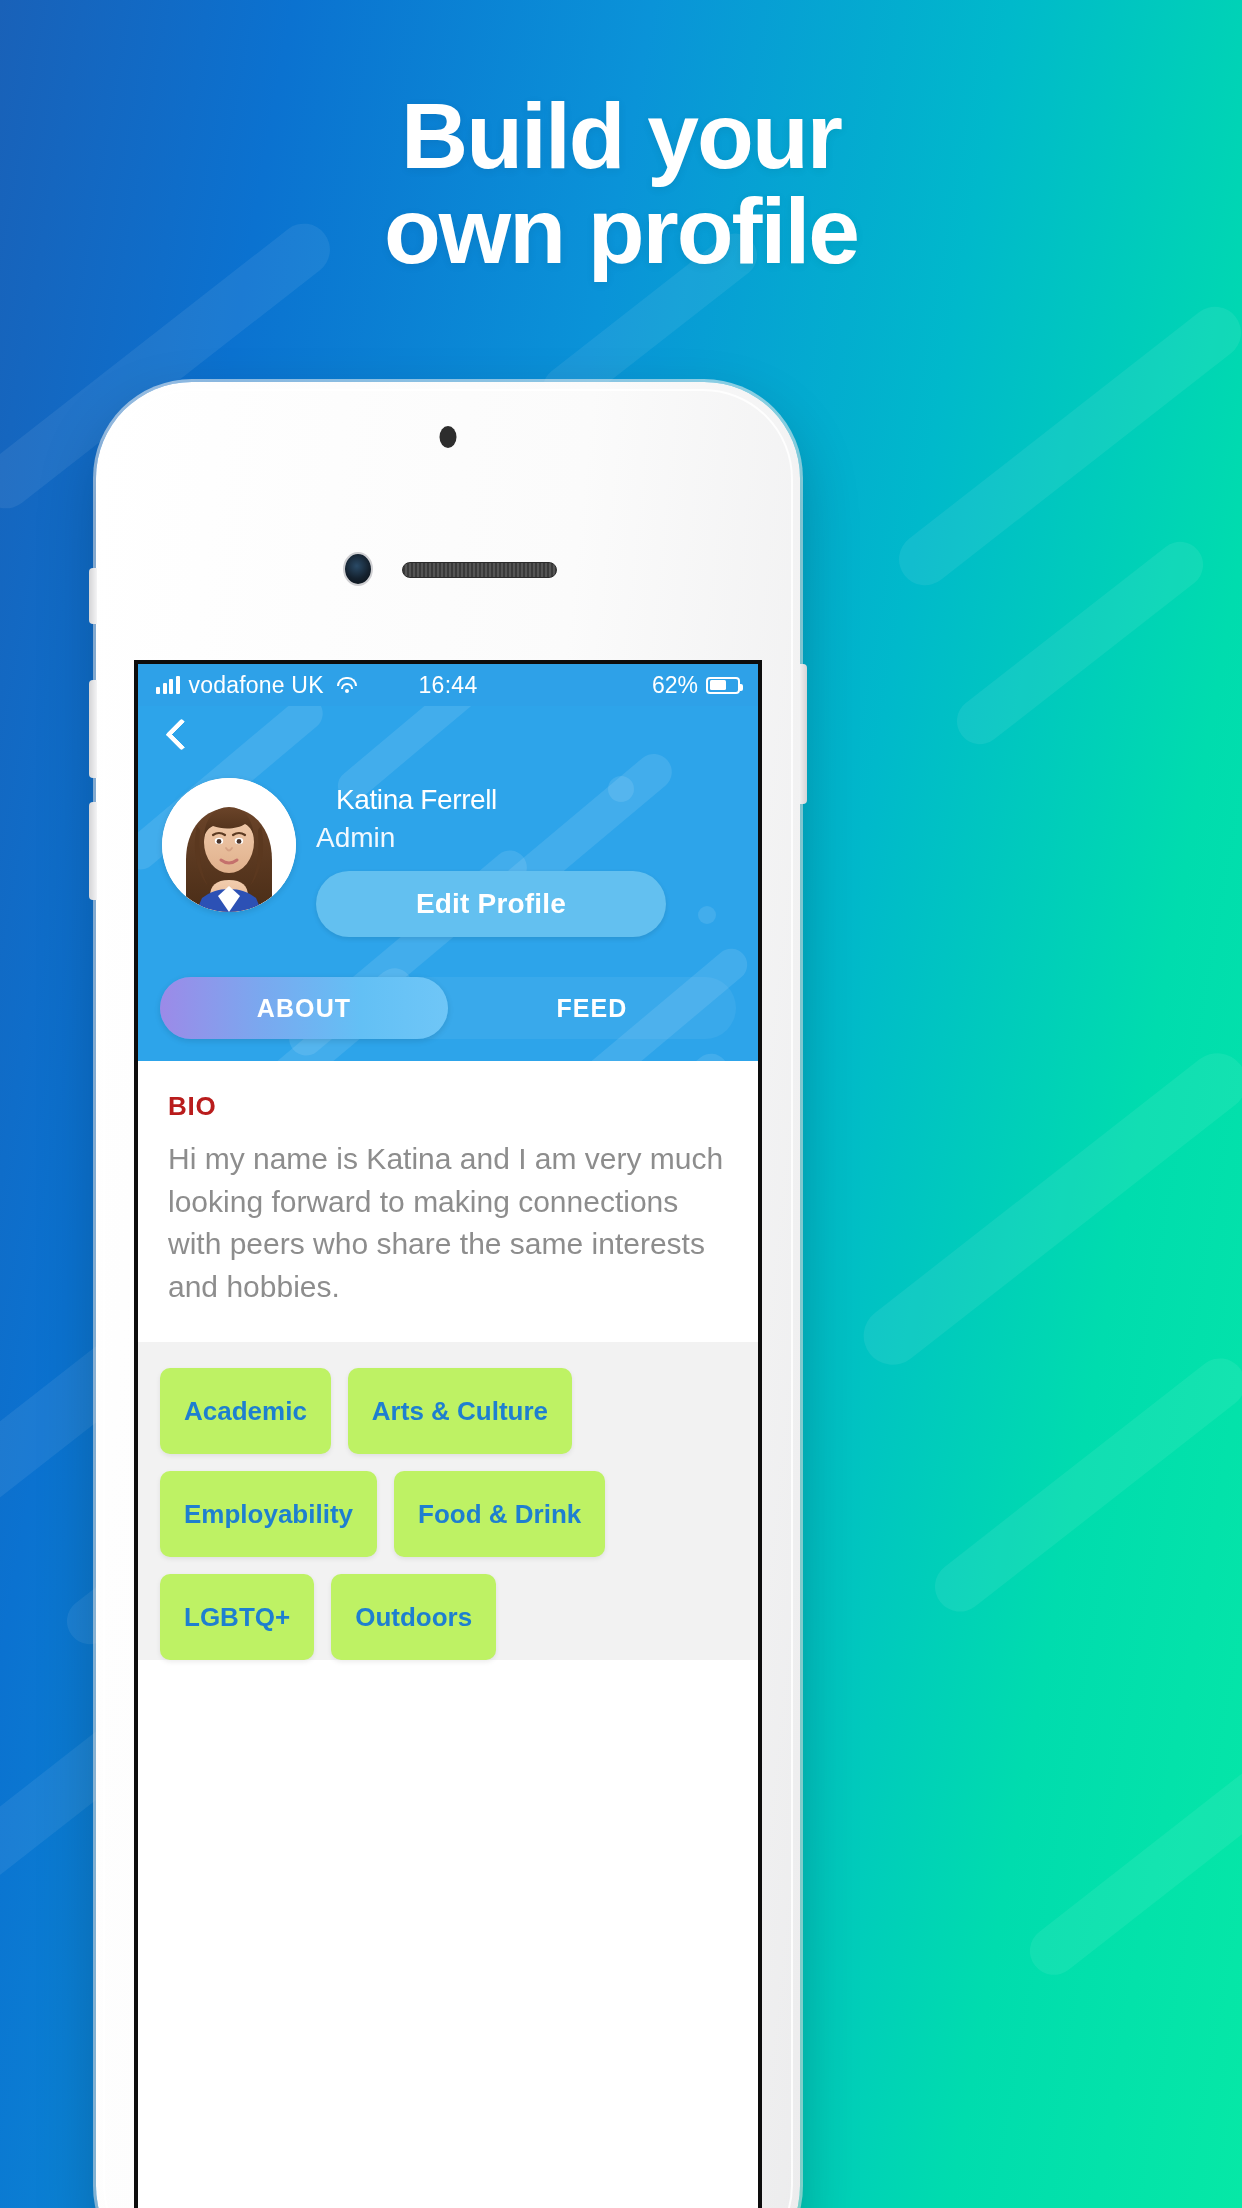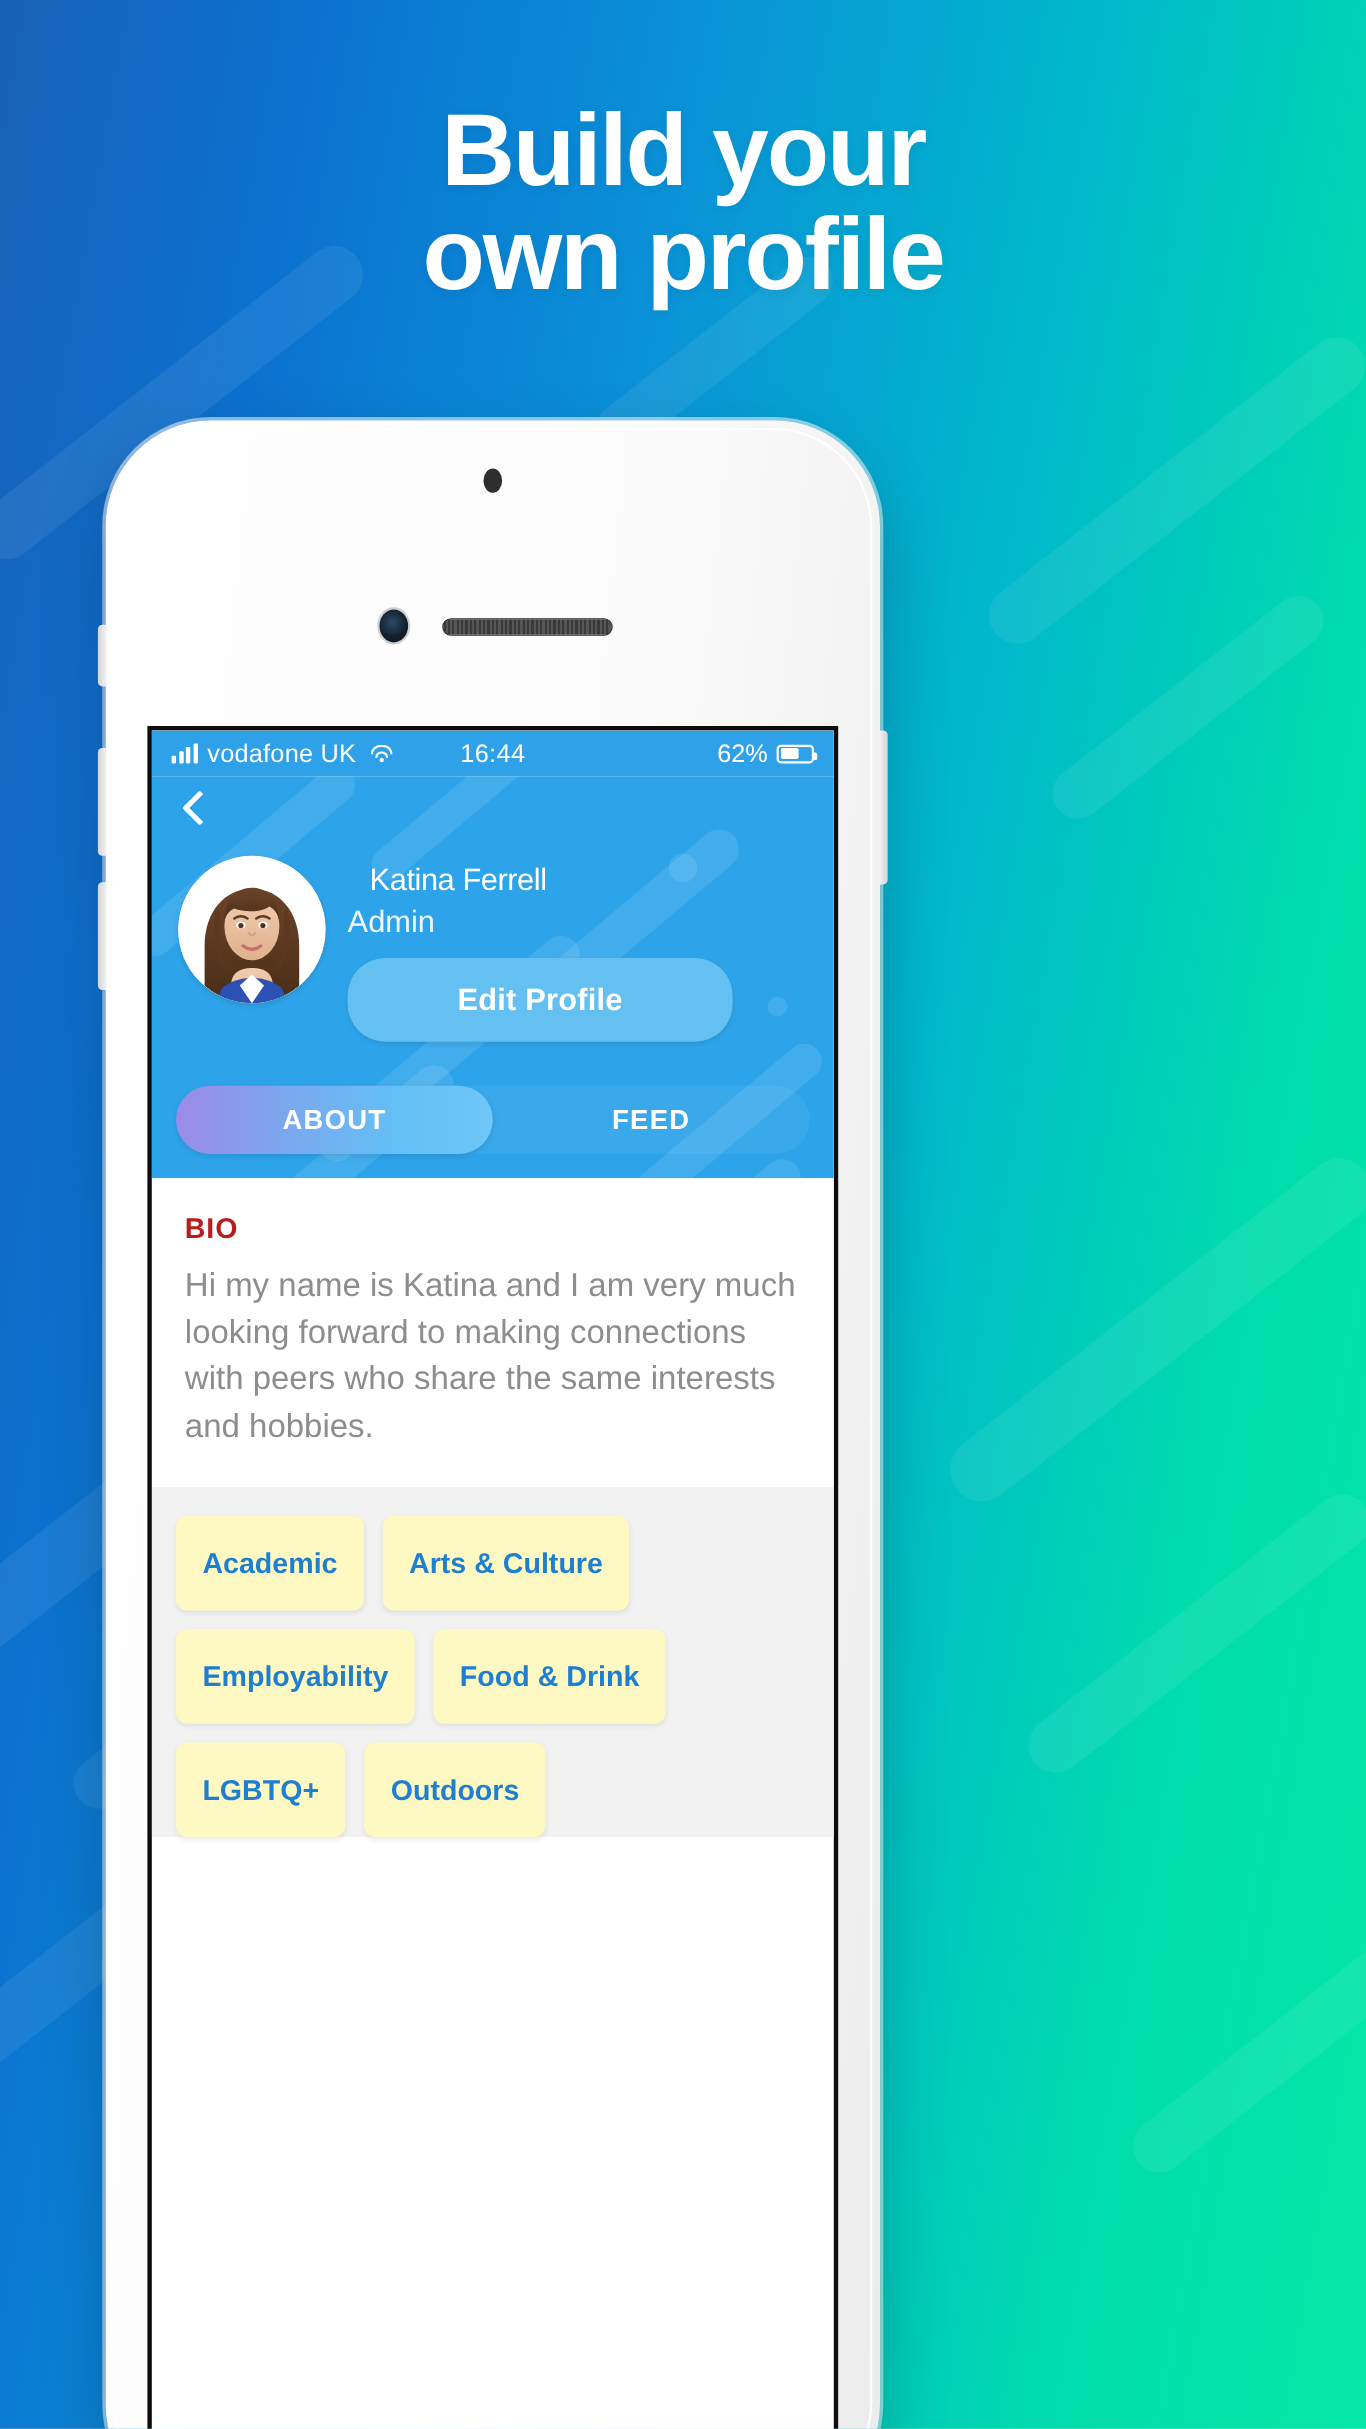--- a/index.html
+++ b/index.html
@@ -150,21 +150,21 @@
     width:134px; height:134px; border-radius:50%;
     background:#fff; flex:0 0 auto; overflow:hidden; position:relative;
     box-shadow:0 2px 6px rgba(0,0,0,0.12);
   }
   .avatar svg { display:block; width:100%; height:100%; }
   .id-txt { padding-top:6px; flex:1; }
   .id-name { color:#fff; font-size:28px; font-weight:400; letter-spacing:-0.4px;margin-left:20px; }
   .id-role { color:#f0f8fe; font-size:28px; margin-top:6px; font-weight:400; }
   .edit-btn {
     margin-top:17px; display:block; width:100%; max-width:350px;
-    height:76px; line-height:62px; text-align:center;
+    height:66px; line-height:62px; text-align:center;
     border-radius:34px; border:none;
     background:#63c0f0;
     color:#fff; font-size:28px; font-weight:700; letter-spacing:0.2px;
     font-family:"Liberation Sans", sans-serif;
     box-shadow:0 2px 5px rgba(0,0,0,0.10);
     cursor:pointer;
   }
 
   .stats { position:relative; display:flex; margin-top:38px; padding:0 10px; }
   .stat { flex:1; text-align:center; color:#fff; }
@@ -181,21 +181,21 @@
 
   
   .bio { background:#fff; padding:30px 30px 34px; }
   .bio-h { color:#b91c1c; font-size:26px; font-weight:700; letter-spacing:0.8px; }
   .bio-p { color:#8d8d8d; font-size:30px; line-height:1.42; margin-top:16px; font-weight:400; }
 
   
   .interests { background:#f2f2f2; padding:26px 22px 0; min-height:250px; }
   .chips { display:flex; flex-wrap:wrap; gap:17px; }
   .chip {
-    background:#fef9c3; color:#1e7fd0; font-size:26px; font-weight:700;
+    background:#bef264; color:#1e7fd0; font-size:26px; font-weight:700;
     border-radius:10px; box-shadow:0 2px 5px rgba(0,0,0,0.08);
     height:86px; display:flex; align-items:center; justify-content:center;
     padding:0 24px; cursor:pointer;
   }
 </style>
 </head>
 <body>
 
 <div class="bg-streaks">
   <i style="left:-60px; top:340px; width:430px; height:52px;"></i>

